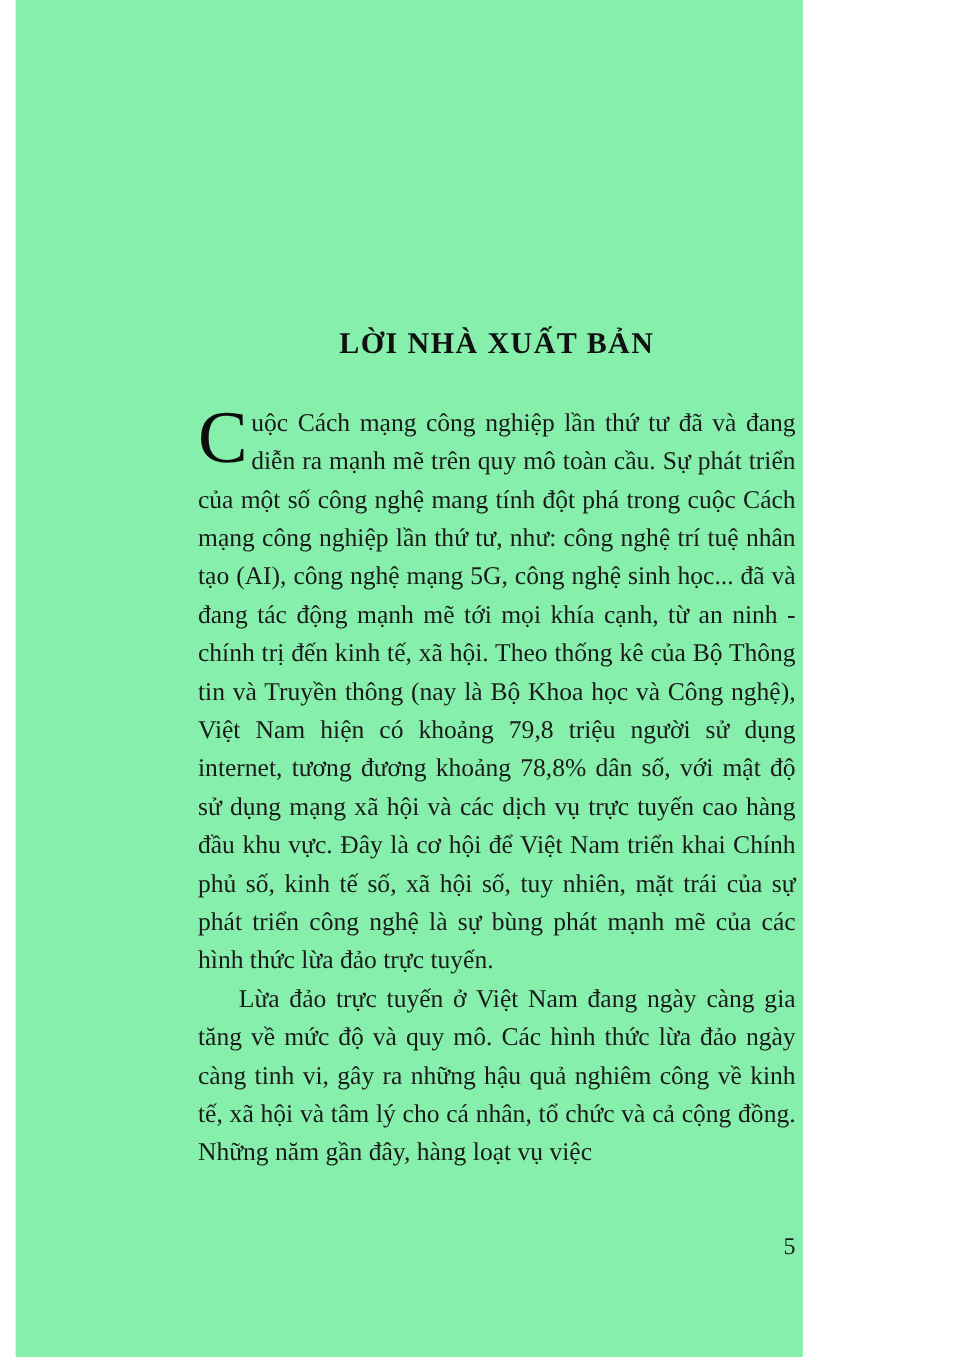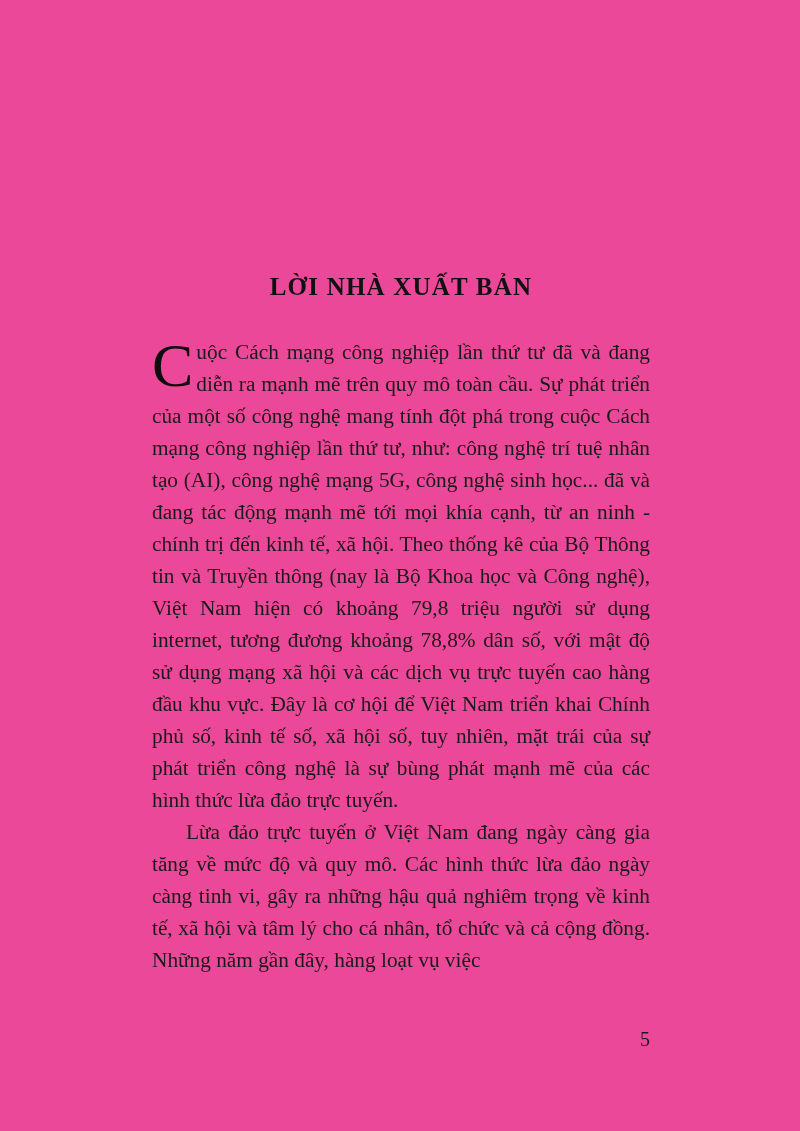--- a/index.html
+++ b/index.html
@@ -3,27 +3,28 @@
 <meta charset="utf-8">
 <style>
   html, body {
     margin: 0;
     padding: 0;
     background: #ffffff;
   }
 
   .page {
     position: relative;
-    width: 800px;
+    width: 656px;
     height: 1131px;
-    background: #ec4899;
+    background: #86efac;
     overflow: hidden;
     font-family: "Liberation Serif", "DejaVu Serif", serif;
     color: #1a1a1a;
     box-sizing: border-box;
+    margin-left: 13px;
   }
 
   
   .page-title {
     position: absolute;
     top: 256px;
     left: 152px;
     width: 498px;
     text-align: center;
     font-size: 25px;
@@ -83,19 +84,19 @@
 <body>
 
 <div class="page">
 
   <h1 class="page-title">LỜI NHÀ XUẤT BẢN</h1>
 
   <div class="body-block">
 
     <p class="para"><span class="dropcap">C</span><span>uộc Cách mạng công nghiệp lần thứ tư đã và đang diễn ra mạnh mẽ trên quy mô toàn cầu. Sự phát triển của một số công nghệ mang tính đột phá trong cuộc Cách mạng công nghiệp lần thứ tư, như: công nghệ trí tuệ nhân tạo (AI), công nghệ mạng 5G, công nghệ sinh học... đã và đang tác động mạnh mẽ tới mọi khía cạnh, từ an ninh - chính trị đến kinh tế, xã hội. Theo thống kê của Bộ Thông tin và Truyền thông (nay là Bộ Khoa học và Công nghệ), Việt Nam hiện có khoảng 79,8 triệu người sử dụng internet, tương đương khoảng 78,8% dân số, với mật độ sử dụng mạng xã hội và các dịch vụ trực tuyến cao hàng đầu khu vực. Đây là cơ hội để Việt Nam triển khai Chính phủ số, kinh tế số, xã hội số, tuy nhiên, mặt trái của sự phát triển công nghệ là sự bùng phát mạnh mẽ của các hình thức lừa đảo trực tuyến.</span></p>
 
-    <p class="para"><span>Lừa đảo trực tuyến ở Việt Nam đang ngày càng gia tăng về mức độ và quy mô. Các hình thức lừa đảo ngày càng tinh vi, gây ra những hậu quả nghiêm trọng về kinh tế, xã hội và tâm lý cho cá nhân, tổ chức và cả cộng đồng. Những năm gần đây, hàng loạt vụ việc</span></p>
+    <p class="para"><span>Lừa đảo trực tuyến ở Việt Nam đang ngày càng gia tăng về mức độ và quy mô. Các hình thức lừa đảo ngày càng tinh vi, gây ra những hậu quả nghiêm công về kinh tế, xã hội và tâm lý cho cá nhân, tổ chức và cả cộng đồng. Những năm gần đây, hàng loạt vụ việc</span></p>
 
   </div>
 
   <div class="page-number">5</div>
 
 </div>
 
 </body></html>

